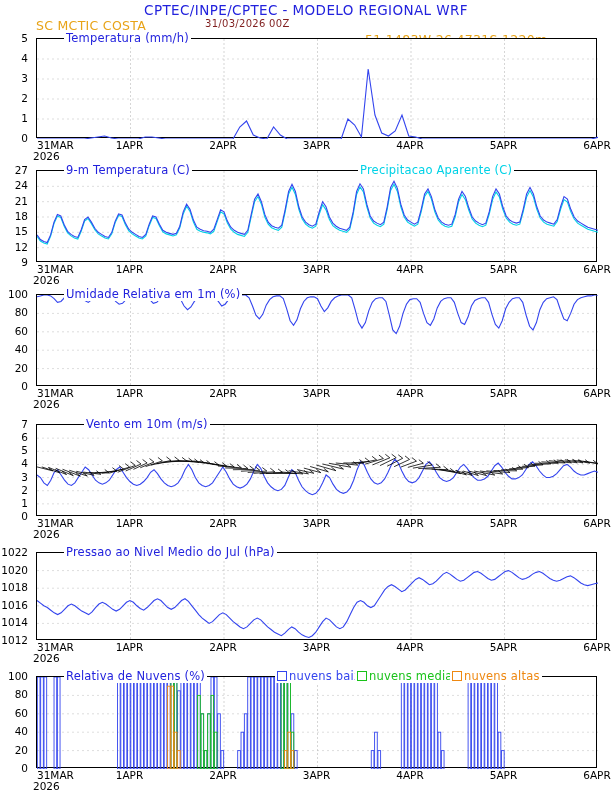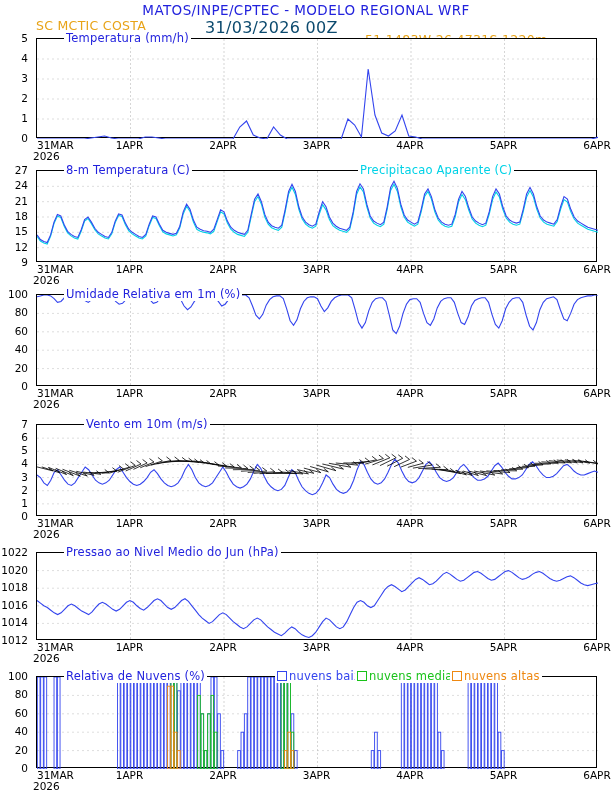--- a/index.html
+++ b/index.html
@@ -7,21 +7,21 @@
   .page{position:relative;width:612px;height:792px;}
 
   .hdr-title{
     position:absolute;left:0;top:2px;width:612px;text-align:center;
     color:#2222dd;font-size:13.5px;letter-spacing:.4px;font-family:"DejaVu Sans",sans-serif;
   }
   .hdr-station{
     position:absolute;left:36px;top:18px;color:#e8a317;font-size:12.5px;letter-spacing:.3px;
   }
   .hdr-date{
-    position:absolute;left:205px;top:18px;color:#0c4a6e;font-size:16px;letter-spacing:.3px;
+    position:absolute;left:205px;top:18px;color:#7f1d1d;font-size:10px;letter-spacing:.3px;
   }
   .hdr-coords{
     position:absolute;left:365px;top:32px;color:#e8a317;font-size:12.5px;letter-spacing:.3px;
   }
 
   .panel{position:absolute;left:0;}
   .plotbox{position:absolute;border:1px solid #000;box-sizing:border-box;background:#fff;}
   .ptitle{
     position:absolute;color:#2222dd;font-size:11.5px;white-space:nowrap;
     background:#fff;padding:0 2px;letter-spacing:.2px;
@@ -40,21 +40,21 @@
   .yearlab{position:absolute;font-size:10.5px;color:#000;left:33px;}
 
   svg{display:block;}
   .legbox{display:inline-block;width:8px;height:8px;border:1px solid;vertical-align:-1px;margin-right:2px;}
 </style>
 </head>
 <body>
 
 <div class="page">
 
-  <div class="hdr-title">MATOS/INPE/CPTEC - MODELO REGIONAL WRF</div>
+  <div class="hdr-title">CPTEC/INPE/CPTEC - MODELO REGIONAL WRF</div>
   <div class="hdr-station">SC MCTIC COSTA</div>
   <div class="hdr-date">31/03/2026 00Z</div>
   <div class="hdr-coords">51.1483W 26.4731S 1220m</div>
 
   <div id="panels">
       <div class="panel" style="top: 0px;">
         <div class="plotbox" style="left: 36px; top: 38px; width: 561px; height: 100px;">
           <svg width="561" height="100" viewBox="0 0 561 100" style="position: absolute; left: 0px; top: 0px;">
             <line x1="93.5" y1="0" x2="93.5" y2="100" stroke="#bbbbbb" stroke-width="0.6" stroke-dasharray="2,2"></line>
             <line x1="187" y1="0" x2="187" y2="100" stroke="#bbbbbb" stroke-width="0.6" stroke-dasharray="2,2"></line>
@@ -106,21 +106,21 @@
             <line x1="467.5" y1="0" x2="467.5" y2="92" stroke="#bbbbbb" stroke-width="0.6" stroke-dasharray="2,2"></line>
             <line x1="0" y1="76.66666666666667" x2="561" y2="76.66666666666667" stroke="#bbbbbb" stroke-width="0.5" stroke-dasharray="2,3"></line>
             <line x1="0" y1="61.333333333333336" x2="561" y2="61.333333333333336" stroke="#bbbbbb" stroke-width="0.5" stroke-dasharray="2,3"></line>
             <line x1="0" y1="46" x2="561" y2="46" stroke="#bbbbbb" stroke-width="0.5" stroke-dasharray="2,3"></line>
             <line x1="0" y1="30.66666666666667" x2="561" y2="30.66666666666667" stroke="#bbbbbb" stroke-width="0.5" stroke-dasharray="2,3"></line>
             <line x1="0" y1="15.333333333333329" x2="561" y2="15.333333333333329" stroke="#bbbbbb" stroke-width="0.5" stroke-dasharray="2,3"></line>
             <path d="M0.00 65.42 L3.40 70.02 L6.80 72.07 L10.20 73.09 L13.60 65.42 L17.00 52.64 L20.40 44.98 L23.80 46.51 L27.20 55.20 L30.60 61.84 L34.00 64.91 L37.40 66.96 L40.80 67.98 L44.20 60.31 L47.60 50.09 L51.00 47.53 L54.40 52.64 L57.80 58.78 L61.20 62.87 L64.60 64.91 L68.00 66.96 L71.40 67.98 L74.80 62.87 L78.20 51.62 L81.60 44.47 L85.00 45.49 L88.40 53.67 L91.80 59.80 L95.20 62.87 L98.60 64.91 L102.00 66.96 L105.40 67.98 L108.80 64.91 L112.20 54.69 L115.60 46.51 L119.00 47.53 L122.40 54.69 L125.80 60.82 L129.20 62.87 L132.60 63.89 L136.00 64.91 L139.40 63.89 L142.80 56.73 L146.20 42.93 L149.60 35.27 L153.00 40.38 L156.40 51.11 L159.80 58.27 L163.20 60.31 L166.60 61.33 L170.00 61.84 L173.40 62.87 L176.80 60.31 L180.20 50.60 L183.60 40.89 L187.00 42.93 L190.40 52.13 L193.80 58.27 L197.20 61.33 L200.60 63.38 L204.00 64.40 L207.40 65.42 L210.80 61.33 L214.20 46.00 L217.60 30.67 L221.00 25.56 L224.40 33.22 L227.80 46.00 L231.20 53.16 L234.60 56.73 L238.00 58.27 L241.40 59.29 L244.80 56.22 L248.20 40.89 L251.60 23.00 L255.00 16.36 L258.40 23.51 L261.80 38.33 L265.20 48.04 L268.60 53.16 L272.00 55.71 L275.40 57.24 L278.80 55.20 L282.20 43.44 L285.60 33.73 L289.00 38.84 L292.40 48.56 L295.80 54.69 L299.20 57.24 L302.60 59.29 L306.00 60.31 L309.40 61.33 L312.80 58.27 L316.20 43.44 L319.60 23.51 L323.00 15.84 L326.40 20.96 L329.80 35.78 L333.20 47.02 L336.60 52.13 L340.00 54.18 L343.40 55.71 L346.80 53.16 L350.20 38.33 L353.60 19.42 L357.00 13.29 L360.40 20.44 L363.80 35.78 L367.20 46.00 L370.60 51.11 L374.00 53.16 L377.40 55.20 L380.80 53.16 L384.20 40.89 L387.60 25.56 L391.00 20.44 L394.40 28.11 L397.80 40.89 L401.20 49.07 L404.60 53.16 L408.00 55.20 L411.40 56.22 L414.80 55.20 L418.20 46.00 L421.60 30.67 L425.00 23.51 L428.40 28.62 L431.80 39.36 L435.20 48.04 L438.60 52.13 L442.00 54.18 L445.40 55.71 L448.80 54.18 L452.20 43.44 L455.60 28.62 L459.00 20.96 L462.40 26.07 L465.80 38.33 L469.20 47.02 L472.60 51.11 L476.00 53.16 L479.40 54.18 L482.80 53.16 L486.20 40.89 L489.60 26.07 L493.00 19.42 L496.40 26.07 L499.80 38.33 L503.20 47.02 L506.60 51.11 L510.00 53.16 L513.40 54.18 L516.80 55.20 L520.20 50.60 L523.60 38.33 L527.00 28.62 L530.40 31.18 L533.80 40.89 L537.20 48.04 L540.60 52.13 L544.00 54.18 L547.40 56.22 L550.80 58.27 L554.20 59.29 L557.60 60.31 L561.00 61.33 " fill="none" stroke="#00d2e6" stroke-width="1.1"></path>
             <path d="M0.00 63.89 L3.40 68.49 L6.80 70.53 L10.20 71.56 L13.60 63.89 L17.00 51.11 L20.40 43.44 L23.80 44.98 L27.20 53.67 L30.60 60.31 L34.00 63.38 L37.40 65.42 L40.80 66.44 L44.20 58.78 L47.60 48.56 L51.00 46.00 L54.40 51.11 L57.80 57.24 L61.20 61.33 L64.60 63.38 L68.00 65.42 L71.40 66.44 L74.80 61.33 L78.20 50.09 L81.60 42.93 L85.00 43.96 L88.40 52.13 L91.80 58.27 L95.20 61.33 L98.60 63.38 L102.00 65.42 L105.40 66.44 L108.80 63.38 L112.20 53.16 L115.60 44.98 L119.00 46.00 L122.40 53.16 L125.80 59.29 L129.20 61.33 L132.60 62.36 L136.00 63.38 L139.40 62.36 L142.80 55.20 L146.20 40.89 L149.60 33.22 L153.00 38.33 L156.40 49.07 L159.80 56.22 L163.20 58.27 L166.60 59.80 L170.00 60.31 L173.40 61.33 L176.80 58.27 L180.20 48.56 L183.60 38.84 L187.00 40.89 L190.40 50.09 L193.80 56.22 L197.20 59.29 L200.60 61.33 L204.00 62.36 L207.40 63.38 L210.80 59.29 L214.20 43.44 L217.60 28.11 L221.00 23.00 L224.40 30.67 L227.80 43.44 L231.20 51.11 L234.60 54.69 L238.00 56.22 L241.40 57.24 L244.80 54.18 L248.20 38.33 L251.60 20.44 L255.00 13.29 L258.40 20.44 L261.80 35.78 L265.20 46.00 L268.60 51.11 L272.00 53.67 L275.40 55.20 L278.80 53.16 L282.20 40.89 L285.60 30.67 L289.00 35.78 L292.40 46.00 L295.80 52.13 L299.20 55.20 L302.60 57.24 L306.00 58.27 L309.40 59.29 L312.80 56.22 L316.20 40.89 L319.60 20.44 L323.00 12.78 L326.40 17.89 L329.80 33.22 L333.20 44.98 L336.60 50.09 L340.00 52.13 L343.40 53.67 L346.80 51.11 L350.20 35.78 L353.60 16.36 L357.00 10.22 L360.40 17.38 L363.80 33.22 L367.20 43.96 L370.60 49.07 L374.00 51.11 L377.40 53.16 L380.80 51.11 L384.20 38.33 L387.60 23.00 L391.00 17.89 L394.40 25.56 L397.80 38.33 L401.20 47.02 L404.60 51.11 L408.00 53.16 L411.40 54.18 L414.80 53.16 L418.20 43.44 L421.60 28.11 L425.00 20.44 L428.40 25.56 L431.80 36.80 L435.20 46.00 L438.60 50.09 L442.00 52.13 L445.40 53.67 L448.80 52.13 L452.20 40.89 L455.60 25.56 L459.00 17.89 L462.40 23.00 L465.80 35.78 L469.20 44.98 L472.60 49.07 L476.00 51.11 L479.40 52.13 L482.80 51.11 L486.20 38.33 L489.60 23.00 L493.00 16.36 L496.40 23.00 L499.80 35.78 L503.20 44.98 L506.60 49.07 L510.00 51.11 L513.40 52.13 L516.80 53.16 L520.20 48.56 L523.60 35.78 L527.00 25.56 L530.40 28.11 L533.80 38.33 L537.20 46.00 L540.60 50.09 L544.00 52.13 L547.40 54.18 L550.80 56.22 L554.20 57.24 L557.60 58.27 L561.00 59.29 " fill="none" stroke="#3344ee" stroke-width="1.1"></path>
           </svg>
         </div>
-        <div class="ptitle" style="left: 64px; top: 163px;">8-m Temperatura (C)</div>
+        <div class="ptitle" style="left: 64px; top: 163px;">9-m Temperatura (C)</div>
         <div class="ptitle cyan" style="left: 358px; top: 163px;">Precipitacao Aparente (C)</div>
         <div class="ylabwrap" style="top: 262px; left: 0px; height: 0px;">
           <div class="ylab" style="width: 32px; position: absolute; right: 2px;">9</div>
         </div>
         <div class="ylabwrap" style="top: 246.667px; left: 0px; height: 0px;">
           <div class="ylab" style="width: 32px; position: absolute; right: 2px;">12</div>
         </div>
         <div class="ylabwrap" style="top: 231.333px; left: 0px; height: 0px;">
           <div class="ylab" style="width: 32px; position: absolute; right: 2px;">15</div>
         </div>
@@ -409,21 +409,21 @@
             <line x1="280.5" y1="0" x2="280.5" y2="88" stroke="#bbbbbb" stroke-width="0.6" stroke-dasharray="2,2"></line>
             <line x1="374" y1="0" x2="374" y2="88" stroke="#bbbbbb" stroke-width="0.6" stroke-dasharray="2,2"></line>
             <line x1="467.5" y1="0" x2="467.5" y2="88" stroke="#bbbbbb" stroke-width="0.6" stroke-dasharray="2,2"></line>
             <line x1="0" y1="70.4" x2="561" y2="70.4" stroke="#bbbbbb" stroke-width="0.5" stroke-dasharray="2,3"></line>
             <line x1="0" y1="52.8" x2="561" y2="52.8" stroke="#bbbbbb" stroke-width="0.5" stroke-dasharray="2,3"></line>
             <line x1="0" y1="35.2" x2="561" y2="35.2" stroke="#bbbbbb" stroke-width="0.5" stroke-dasharray="2,3"></line>
             <line x1="0" y1="17.599999999999994" x2="561" y2="17.599999999999994" stroke="#bbbbbb" stroke-width="0.5" stroke-dasharray="2,3"></line>
             <path d="M0.00 47.52 L3.44 50.16 L6.88 52.80 L10.33 54.56 L13.77 57.20 L17.21 59.84 L20.65 61.60 L24.09 59.84 L27.53 56.32 L30.98 52.80 L34.42 51.04 L37.86 52.80 L41.30 55.44 L44.74 58.08 L48.18 59.84 L51.63 61.60 L55.07 58.96 L58.51 54.56 L61.95 51.04 L65.39 49.28 L68.83 51.04 L72.28 53.68 L75.72 56.32 L79.16 58.08 L82.60 56.32 L86.04 52.80 L89.48 49.28 L92.93 47.52 L96.37 49.28 L99.81 52.80 L103.25 55.44 L106.69 57.20 L110.13 54.56 L113.58 51.04 L117.02 47.52 L120.46 45.76 L123.90 47.52 L127.34 51.04 L130.79 54.56 L134.23 56.32 L137.67 54.56 L141.11 51.04 L144.55 47.52 L147.99 45.76 L151.44 48.40 L154.88 52.80 L158.32 57.20 L161.76 61.60 L165.20 65.12 L168.64 67.76 L172.09 70.40 L175.53 68.64 L178.97 65.12 L182.41 61.60 L185.85 59.84 L189.29 61.60 L192.74 65.12 L196.18 68.64 L199.62 71.28 L203.06 73.92 L206.50 75.68 L209.94 73.92 L213.39 70.40 L216.83 66.88 L220.27 65.12 L223.71 66.88 L227.15 70.40 L230.60 73.92 L234.04 76.56 L237.48 79.20 L240.92 80.96 L244.36 82.72 L247.80 80.08 L251.25 76.56 L254.69 73.92 L258.13 75.68 L261.57 79.20 L265.01 81.84 L268.45 83.60 L271.90 84.48 L275.34 82.72 L278.78 79.20 L282.22 73.92 L285.66 68.64 L289.10 65.12 L292.55 66.88 L295.99 70.40 L299.43 73.92 L302.87 75.68 L306.31 73.92 L309.75 68.64 L313.20 61.60 L316.64 54.56 L320.08 49.28 L323.52 47.52 L326.96 49.28 L330.40 52.80 L333.85 54.56 L337.29 52.80 L340.73 47.52 L344.17 42.24 L347.61 36.96 L351.06 33.44 L354.50 31.68 L357.94 33.44 L361.38 36.08 L364.82 38.72 L368.26 36.96 L371.71 33.44 L375.15 29.92 L378.59 26.40 L382.03 24.64 L385.47 26.40 L388.91 29.04 L392.36 31.68 L395.80 30.80 L399.24 28.16 L402.68 24.64 L406.12 21.12 L409.56 19.36 L413.01 21.12 L416.45 23.76 L419.89 26.40 L423.33 28.16 L426.77 27.28 L430.21 24.64 L433.66 22.00 L437.10 19.36 L440.54 18.48 L443.98 20.24 L447.42 22.88 L450.87 25.52 L454.31 27.28 L457.75 26.40 L461.19 23.76 L464.63 21.12 L468.07 18.48 L471.52 17.60 L474.96 19.36 L478.40 22.00 L481.84 24.64 L485.28 26.40 L488.72 25.52 L492.17 23.76 L495.61 21.12 L499.05 19.36 L502.49 18.48 L505.93 20.24 L509.37 22.88 L512.82 25.52 L516.26 27.28 L519.70 28.16 L523.14 27.28 L526.58 25.52 L530.02 23.76 L533.47 22.88 L536.91 24.64 L540.35 27.28 L543.79 29.92 L547.23 31.68 L550.67 32.56 L554.12 31.68 L557.56 30.80 L561.00 29.92 " fill="none" stroke="#3344ee" stroke-width="1.1"></path>
           </svg>
         </div>
-        <div class="ptitle" style="left: 64px; top: 545px;">Pressao ao Nivel Medio do Jun (hPa)</div>
+        <div class="ptitle" style="left: 64px; top: 545px;">Pressao ao Nivel Medio do Jul (hPa)</div>
         <div class="ylabwrap" style="top: 640px; left: 0px; height: 0px;">
           <div class="ylab" style="width: 32px; position: absolute; right: 2px;">1012</div>
         </div>
         <div class="ylabwrap" style="top: 622.4px; left: 0px; height: 0px;">
           <div class="ylab" style="width: 32px; position: absolute; right: 2px;">1014</div>
         </div>
         <div class="ylabwrap" style="top: 604.8px; left: 0px; height: 0px;">
           <div class="ylab" style="width: 32px; position: absolute; right: 2px;">1016</div>
         </div>
         <div class="ylabwrap" style="top: 587.2px; left: 0px; height: 0px;">

